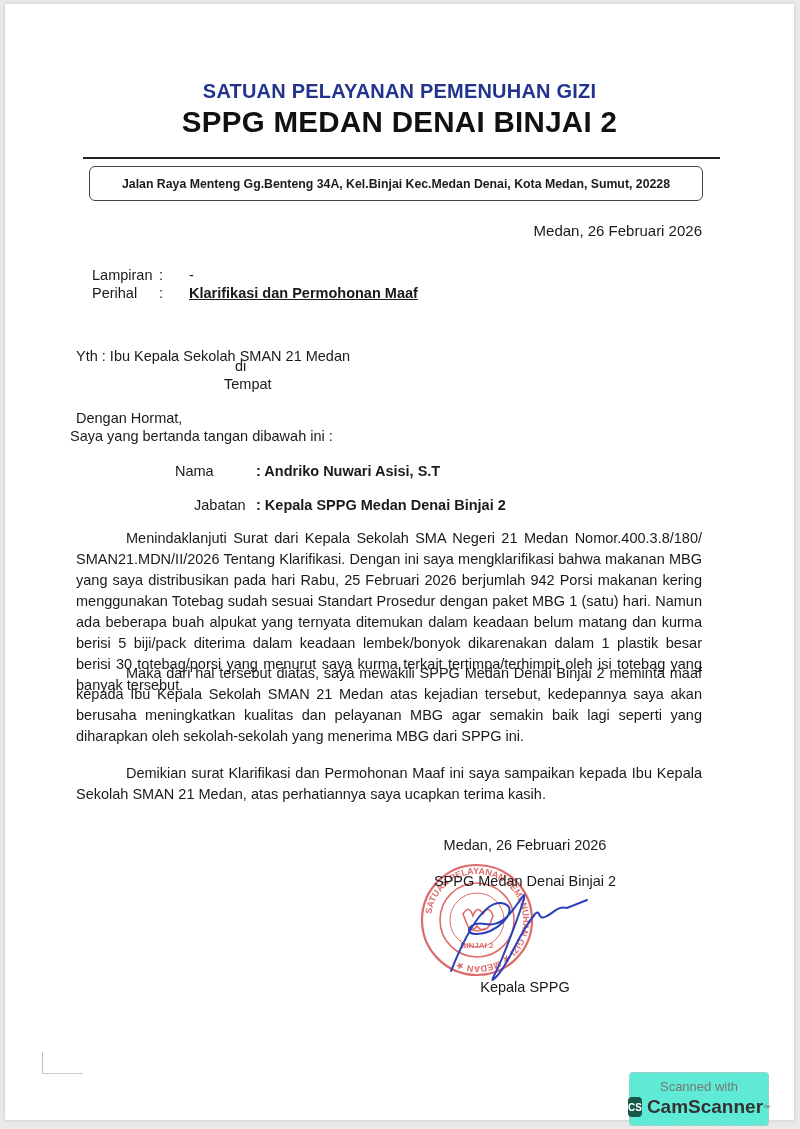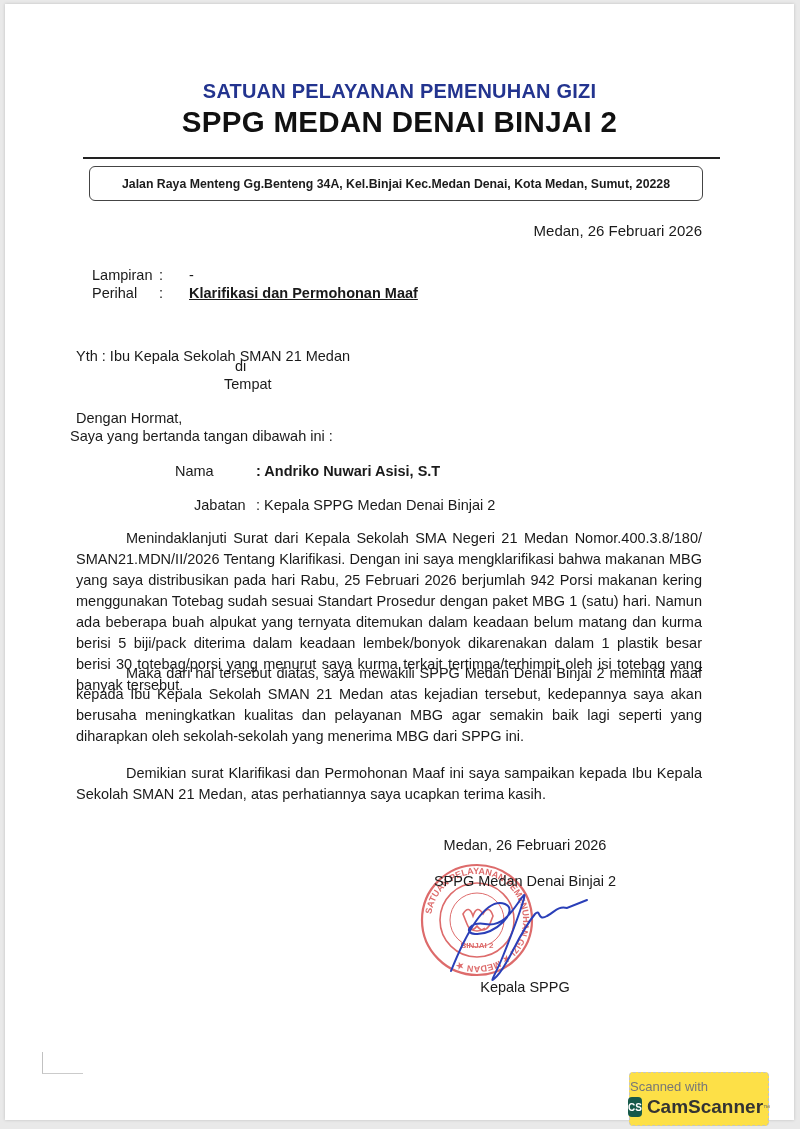--- a/index.html
+++ b/index.html
@@ -41,21 +41,22 @@
   .sig-block { left: 400px; width: 240px; text-align: center; font-size: 14.5px; line-height: 19px; }
   .sig-name { font-weight: bold; text-decoration: underline; }
   .stamp { left: 414px; top: 858px; width: 116px; height: 116px; opacity: 0.75; }
   .signature { left: 440px; top: 872px; width: 150px; height: 120px; }
   .corner-mark {
     left: 37px; top: 1048px; width: 40px; height: 21px;
     border-left: 1px solid #999; border-bottom: 1px solid #aaa; opacity: 0.6;
   }
   .cs-badge {
     left: 624px; top: 1068px; width: 138px; height: 52px;
-    border: 1.5px dashed #c4c4c4; border-radius: 4px; background: #fde047;
+    border: 1.5px dashed #c4c4c4; border-radius: 4px; background: #5eead4;
+    text-align: center;
   }
   .cs-top { font-size: 13px; color: #777; margin-top: 6px; }
   .cs-row { display: flex; align-items: center; justify-content: center; margin-top: 2px; }
   .cs-logo {
     width: 20px; height: 20px; background: #16594a; border-radius: 4px;
     color: #fff; font-size: 10px; font-weight: bold; display: flex;
     align-items: center; justify-content: center; margin-right: 5px;
   }
   .cs-name { font-size: 19px; color: #333; font-weight: bold; }
   .cs-tm { font-size: 7px; color: #666; vertical-align: top; }
@@ -84,21 +85,21 @@
   <div class="abs txt" style="left:71px; top:344px;">Yth : Ibu Kepala Sekolah SMAN 21 Medan</div>
   <div class="abs txt" style="left:230px; top:354px;">di</div>
   <div class="abs txt" style="left:219px; top:372px;">Tempat</div>
 
   <div class="abs txt" style="left:71px; top:406px;">Dengan Hormat,</div>
   <div class="abs txt" style="left:65px; top:424px;">Saya yang bertanda tangan dibawah ini :</div>
 
   <div class="abs txt" style="left:170px; top:459px;">Nama</div>
   <div class="abs txt" style="left:251px; top:459px; font-weight:bold;">: Andriko Nuwari Asisi, S.T</div>
   <div class="abs txt" style="left:170px; top:493px;margin-left:19px;">Jabatan</div>
-  <div class="abs txt" style="left:251px; top:493px; font-weight:normal;">: Kepala SPPG Medan Denai Binjai 2</div>
+  <div class="abs txt" style="left:251px; top:493px; font-weight:bold;">: Kepala SPPG Medan Denai Binjai 2</div>
 
   <div class="abs para" style="top:524px;">Menindaklanjuti Surat dari Kepala Sekolah SMA Negeri 21 Medan Nomor.400.3.8/180/ SMAN21.MDN/II/2026 Tentang Klarifikasi. Dengan ini saya mengklarifikasi bahwa makanan MBG yang saya distribusikan pada hari Rabu, 25 Februari 2026 berjumlah 942 Porsi makanan kering menggunakan Totebag sudah sesuai Standart Prosedur dengan paket MBG 1 (satu) hari. Namun ada beberapa buah alpukat yang ternyata ditemukan dalam keadaan belum matang dan kurma berisi 5 biji/pack diterima dalam keadaan lembek/bonyok dikarenakan dalam 1 plastik besar berisi 30 totebag/porsi yang menurut saya kurma terkait tertimpa/terhimpit oleh isi totebag yang banyak tersebut.</div>
   <div class="abs para" style="top:659px;">Maka dari hal tersebut diatas, saya mewakili SPPG Medan Denai Binjai 2 meminta maaf kepada Ibu Kepala Sekolah SMAN 21 Medan atas kejadian tersebut, kedepannya saya akan berusaha meningkatkan kualitas dan pelayanan MBG agar semakin baik lagi seperti yang diharapkan oleh sekolah-sekolah yang menerima MBG dari SPPG ini.</div>
   <div class="abs para" style="top:759px;">Demikian surat Klarifikasi dan Permohonan Maaf ini saya sampaikan kepada Ibu Kepala Sekolah SMAN 21 Medan, atas perhatiannya saya ucapkan terima kasih.</div>
 
   <svg class="abs stamp" viewBox="0 0 116 116">
     <defs>
       <path id="ringPath" d="M 58 58 m -46 0 a 46 46 0 1 1 92 0 a 46 46 0 1 1 -92 0"></path>
     </defs>
     <circle cx="58" cy="58" r="55" fill="none" stroke="#d23a3a" stroke-width="2.2"></circle>

